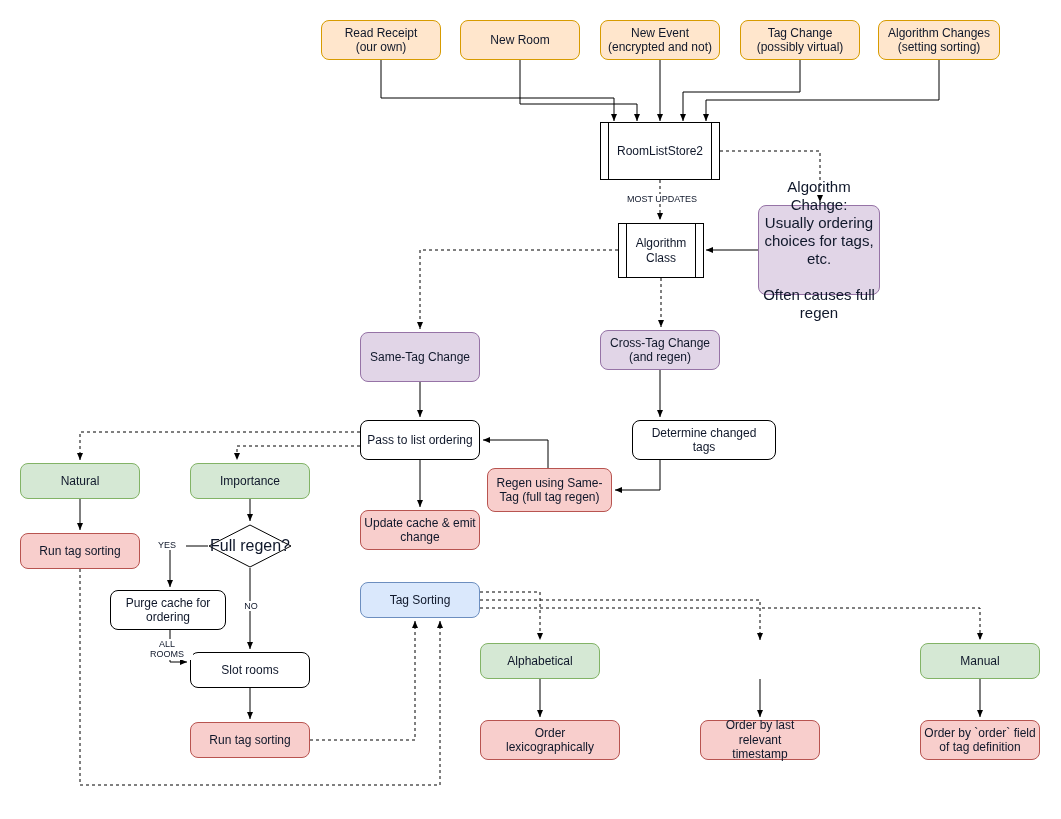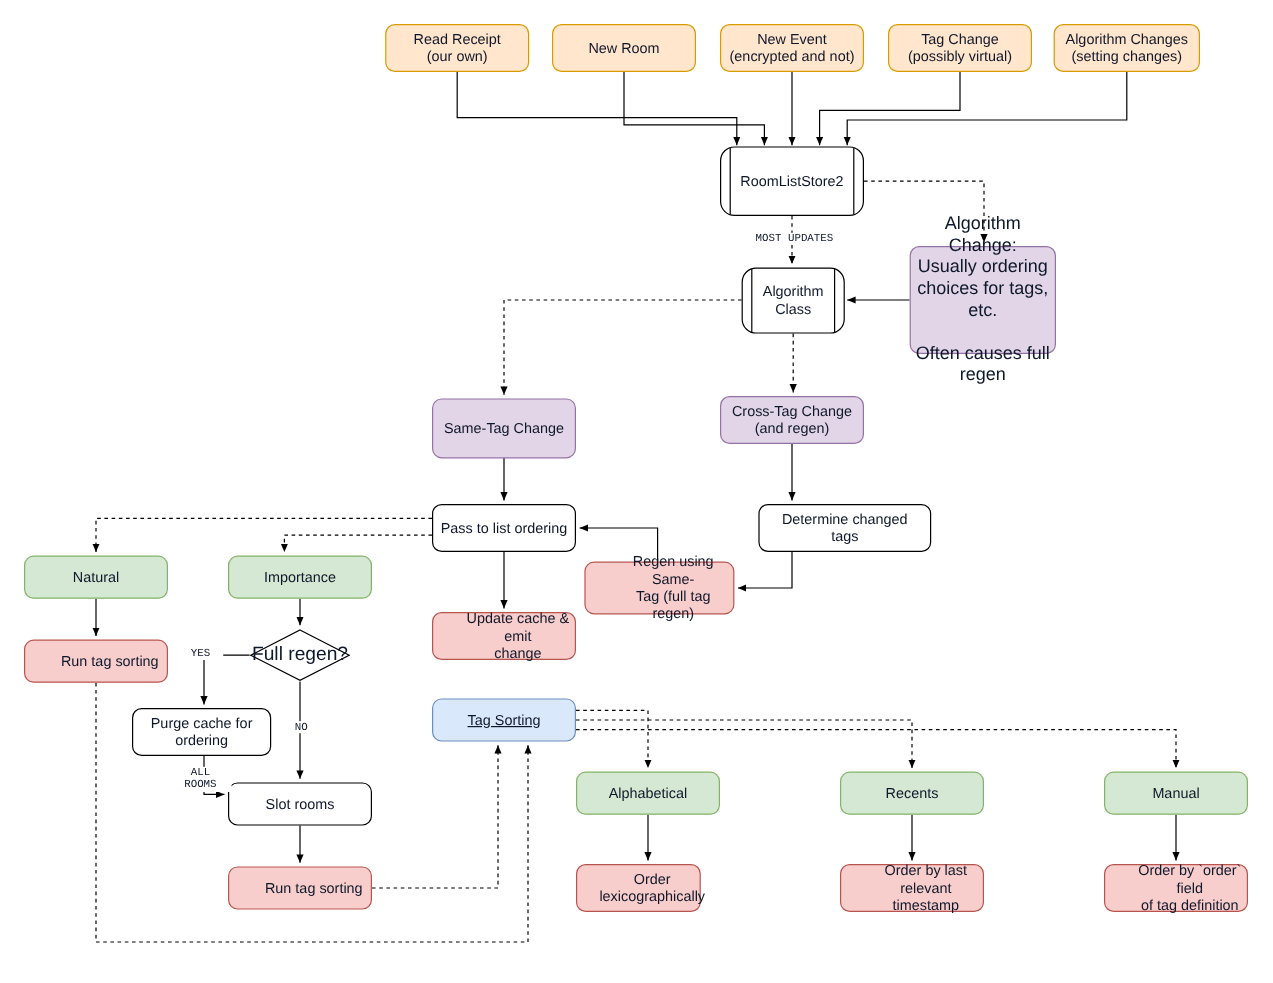--- a/index.html
+++ b/index.html
@@ -12,28 +12,28 @@
   .d{stroke-dasharray:3 3;}
   .node{
     position:absolute;box-sizing:border-box;display:flex;align-items:center;justify-content:center;
     text-align:center;font-size:12px;line-height:1.2;white-space:pre-line;
     border:1px solid #000;background:#fff;padding:2px;
   }
   .rounded{border-radius:8px;}
   .orange{background:var(--orange-fill,#ffe6cc);border-color:var(--orange-stroke,#d79b00);}
   .purple{background:var(--purple-fill,#e1d5e7);border-color:var(--purple-stroke,#9673a6);}
   .green{background:var(--green-fill,#d5e8d4);border-color:var(--green-stroke,#82b366);}
-  .red{background:var(--red-fill,#f8cecc);border-color:var(--red-stroke,#b85450);padding-left:25px;}
-  .blue{background:var(--blue-fill,#dae8fc);border-color:var(--blue-stroke,#6c8ebf);text-decoration:underline;}
-  .subroutine{border-radius:12px;}
+  .red{background:var(--red-fill,#f8cecc);border-color:var(--red-stroke,#b85450);}
+  .blue{background:var(--blue-fill,#dae8fc);border-color:var(--blue-stroke,#6c8ebf);}
+  .subroutine{border-radius:0;}
   .subroutine::before{content:"";position:absolute;top:0;bottom:0;left:7px;border-left:1px solid #000;}
   .subroutine::after{content:"";position:absolute;top:0;bottom:0;right:7px;border-left:1px solid #000;}
   .elabel{
     position:absolute;font-size:9px;line-height:1.15;text-align:center;background:#ffffff;
-    white-space:pre-line;padding:0 1px;font-family:Liberation Mono, monospace;
+    white-space:pre-line;padding:0 1px;
   }
   .diamond-wrap{position:absolute;}
   .diamond-wrap svg{position:absolute;left:0;top:0;}
   .diamond-text{
     position:absolute;left:0;top:0;right:0;bottom:0;display:flex;align-items:center;justify-content:center;
     font-size:16px;text-align:center;
   }
 </style>
 </head>
 <body>
@@ -83,21 +83,21 @@
   </svg>
 
   <div class="node rounded orange" style="left:321px;top:20px;width:120px;height:40px">Read Receipt
 (our own)</div>
   <div class="node rounded orange" style="left:460px;top:20px;width:120px;height:40px">New Room</div>
   <div class="node rounded orange" style="left:600px;top:20px;width:120px;height:40px">New Event
 (encrypted and not)</div>
   <div class="node rounded orange" style="left:740px;top:20px;width:120px;height:40px">Tag Change
 (possibly virtual)</div>
   <div class="node rounded orange" style="left:878px;top:20px;width:122px;height:40px">Algorithm Changes
-(setting changes)</div>
+(setting sorting)</div>
 
   <div class="node subroutine" style="left:600px;top:122px;width:120px;height:58px">RoomListStore2</div>
   <div class="node rounded purple" style="left:758px;top:205px;width:122px;height:90px;font-size:15px">Algorithm Change:
 Usually ordering
 choices for tags, etc.
 
 Often causes full
 regen</div>
   <div class="node subroutine" style="left:618px;top:223px;width:86px;height:55px">Algorithm
 Class</div>
@@ -125,23 +125,22 @@
     <span class="diamond-text">Full regen?</span>
   </div>
 
   <div class="node rounded" style="left:110px;top:590px;width:116px;height:40px">Purge cache for
 ordering</div>
   <div class="node rounded" style="left:190px;top:652px;width:120px;height:36px">Slot rooms</div>
   <div class="node rounded red" style="left:190px;top:722px;width:120px;height:36px">Run tag sorting</div>
 
   <div class="node rounded blue" style="left:360px;top:582px;width:120px;height:36px">Tag Sorting</div>
   <div class="node rounded green" style="left:480px;top:643px;width:120px;height:36px">Alphabetical</div>
-  <div class="node rounded green" style="left:700px;top:643px;width:120px;height:36px">Recents</div>
   <div class="node rounded green" style="left:920px;top:643px;width:120px;height:36px">Manual</div>
-  <div class="node rounded red" style="left:480px;top:720px;width:104px;height:40px">Order
+  <div class="node rounded red" style="left:480px;top:720px;width:140px;height:40px">Order
 lexicographically</div>
   <div class="node rounded red" style="left:700px;top:720px;width:120px;height:40px">Order by last relevant
 timestamp</div>
   <div class="node rounded red" style="left:920px;top:720px;width:120px;height:40px">Order by `order` field
 of tag definition</div>
 
   <div class="elabel" style="left:611px;top:194px;width:100px">MOST UPDATES</div>
   <div class="elabel" style="left:148px;top:540px;width:36px">YES</div>
   <div class="elabel" style="left:232px;top:601px;width:36px">NO</div>
   <div class="elabel" style="left:141px;top:639px;width:50px">ALL

